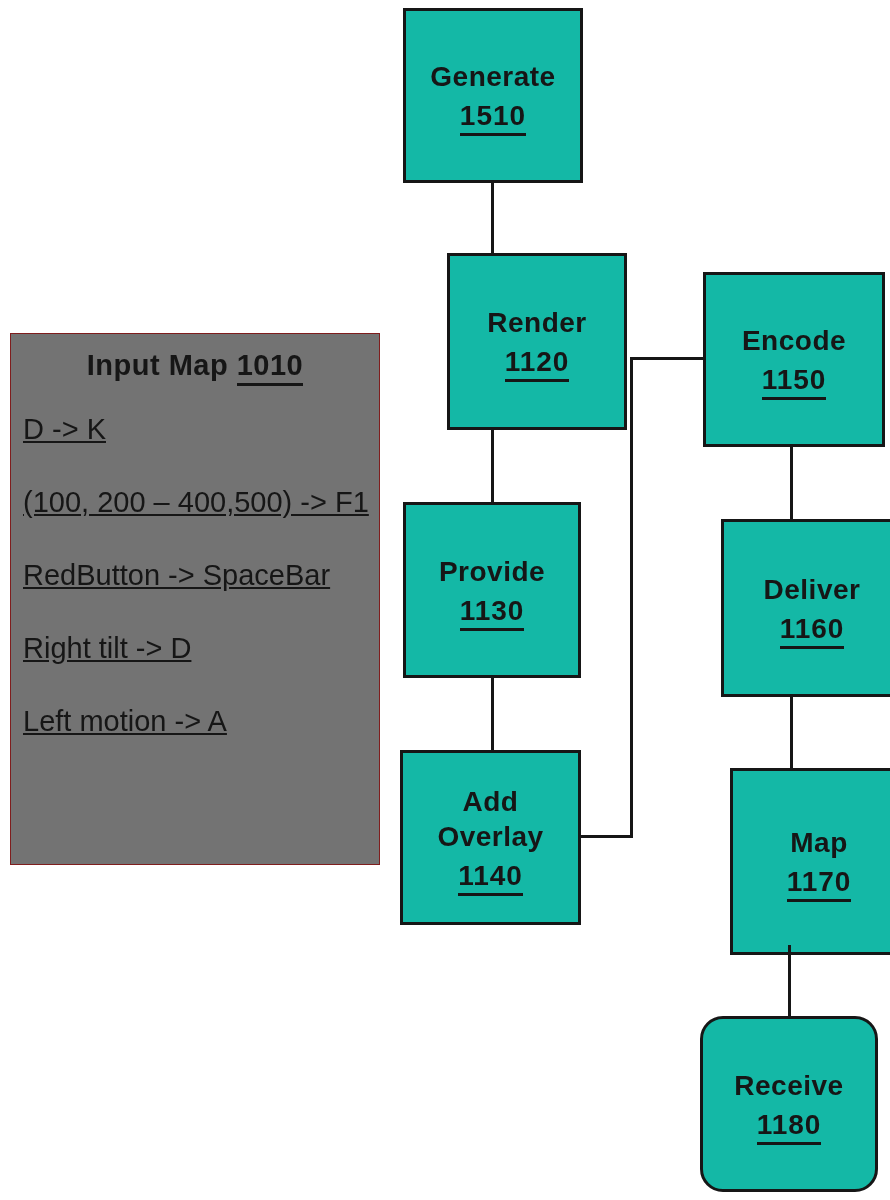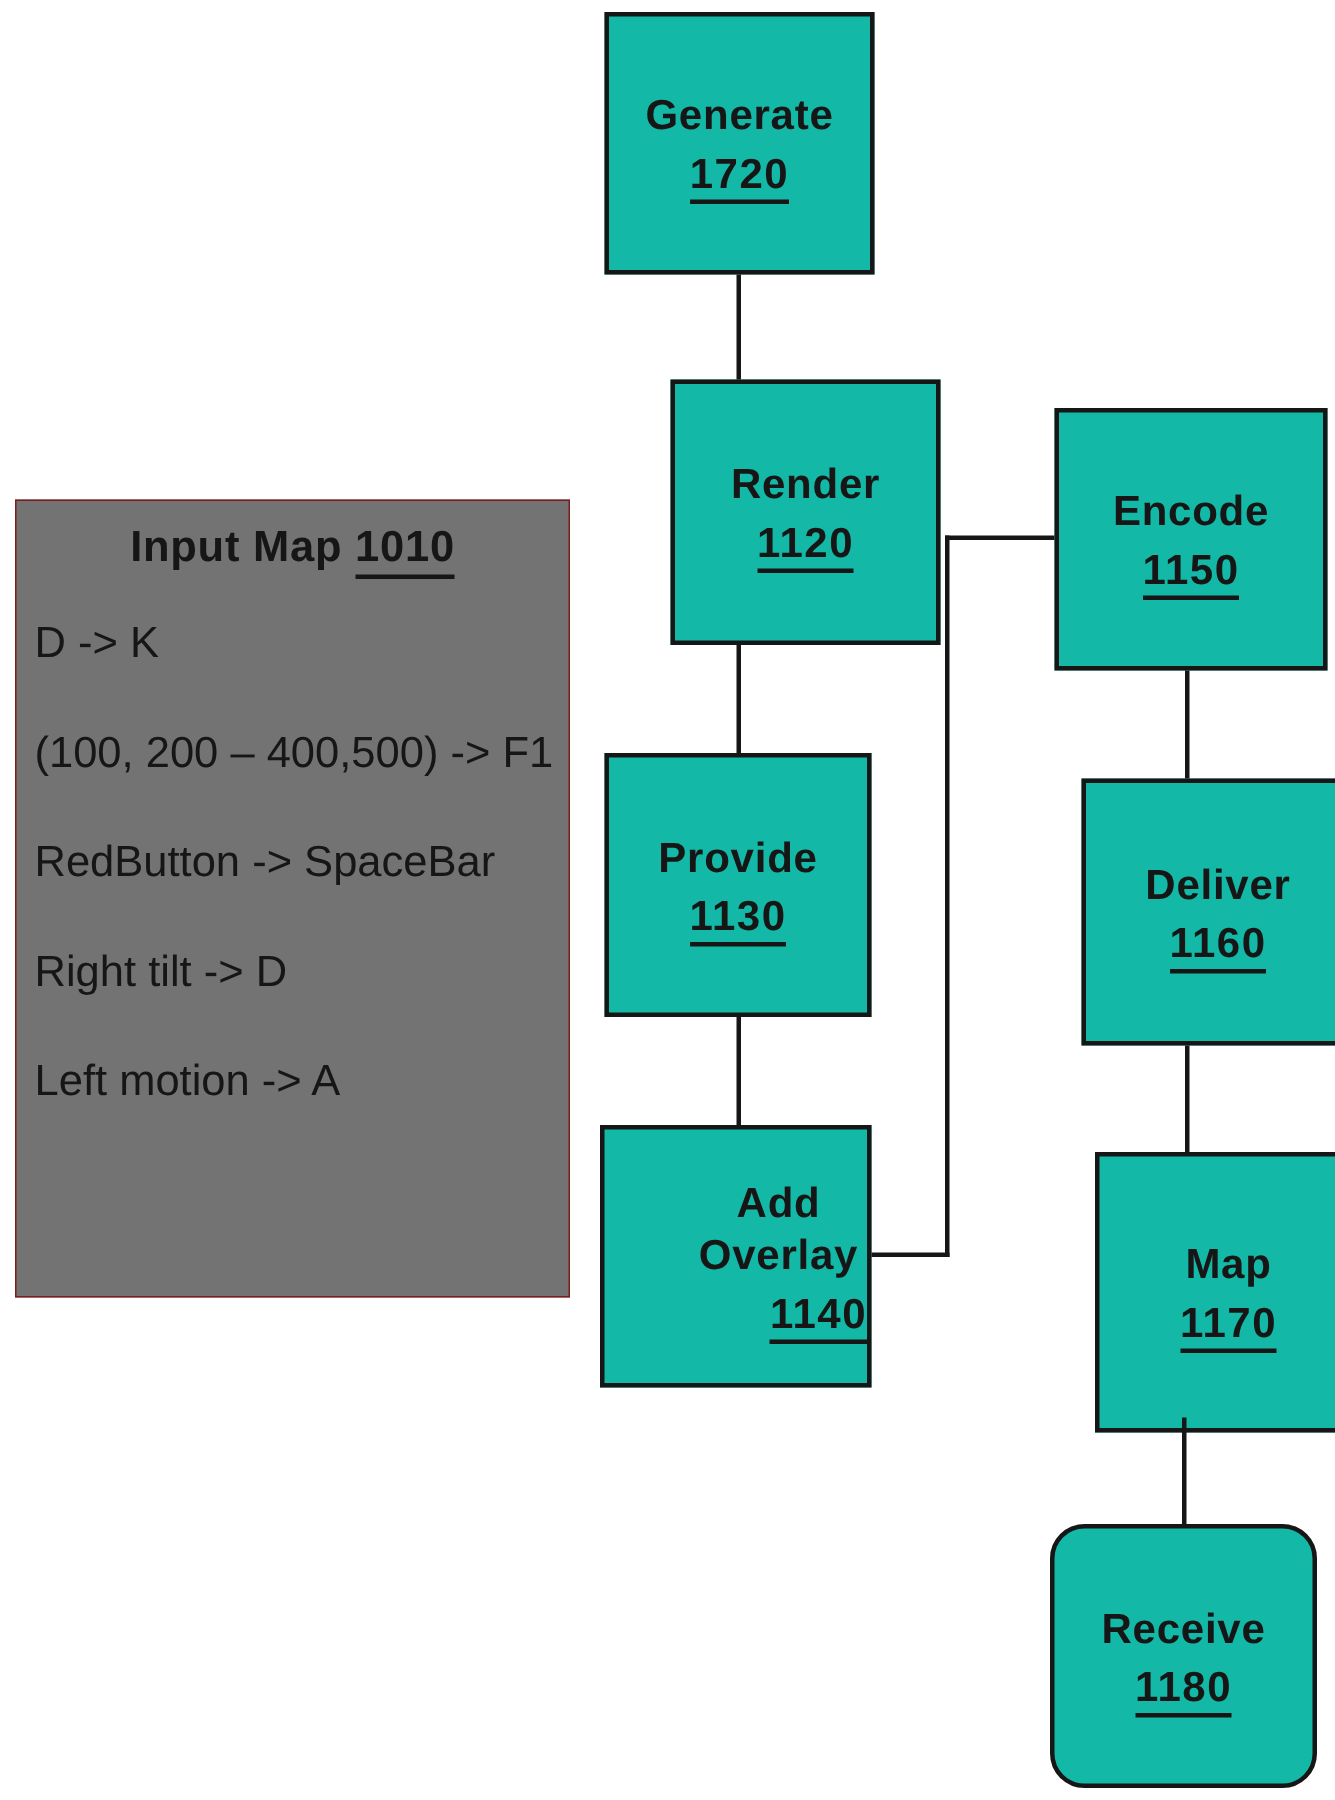--- a/index.html
+++ b/index.html
@@ -58,20 +58,21 @@
   }
   .map-title {
     text-align: center;
     font-size: 29px;
     font-weight: bold;
     padding-top: 15px;
     letter-spacing: 0.5px;
   }
   .map-entries {
     padding: 30px 16px 0 12px;
+    text-decoration: underline;
   }
   .map-entry {
     font-size: 29px;
     line-height: 34px;
     margin-bottom: 39px;
     white-space: pre;
   }
 </style>
 </head>
 <body>
@@ -88,34 +89,34 @@
       <div class="map-entry">D -&gt; K</div>
       <div class="map-entry">(100, 200 – 400,500) -&gt; F1</div>
       <div class="map-entry">RedButton -&gt; SpaceBar</div>
       <div class="map-entry">Right tilt -&gt; D</div>
       <div class="map-entry">Left motion -&gt; A</div>
     </div>
   </div>
 
   <div class="node" style="left:403px; top:8px; width:180px; height:175px;">
     <div class="node-label">Generate</div>
-    <div class="node-ref"><span class="u">1720</span></div>
+    <div class="node-ref"><span class="u">1510</span></div>
   </div>
 
   <div class="node" style="left:403px; top:253px; width:180px; height:177px;margin-left:44px;">
     <div class="node-label">Render</div>
     <div class="node-ref"><span class="u">1120</span></div>
   </div>
 
   <div class="node" style="left:403px; top:502px; width:178px; height:176px;">
     <div class="node-label">Provide</div>
     <div class="node-ref"><span class="u">1130</span></div>
   </div>
 
-  <div class="node" style="left:400px; top:750px; width:181px; height:175px;align-items:flex-end;">
+  <div class="node" style="left:400px; top:750px; width:181px; height:175px;">
     <div class="node-label narrow">Add Overlay</div>
     <div class="node-ref"><span class="u">1140</span></div>
   </div>
 
   <div class="node" style="left:703px; top:272px; width:182px; height:175px;">
     <div class="node-label">Encode</div>
     <div class="node-ref"><span class="u">1150</span></div>
   </div>
 
   <div class="node" style="left:721px; top:519px; width:182px; height:178px;">

